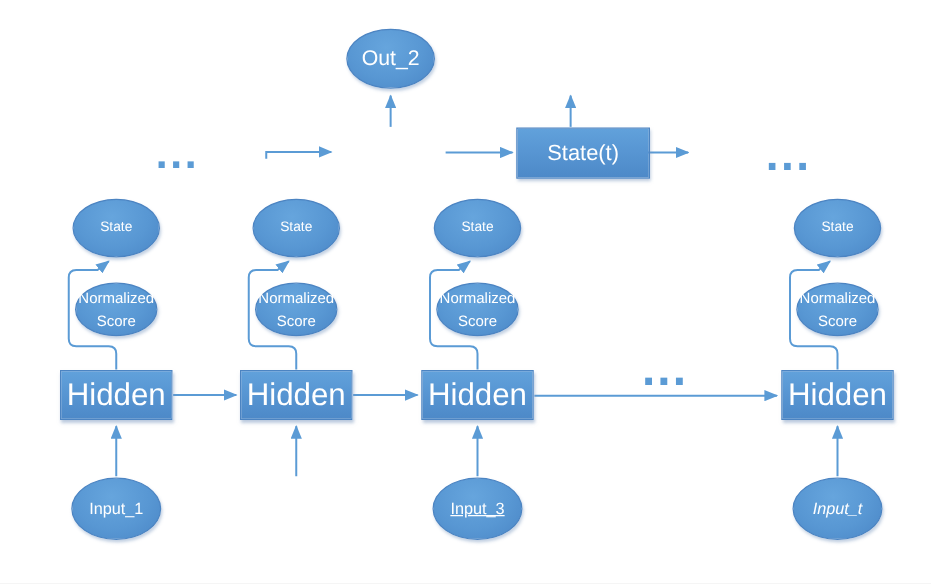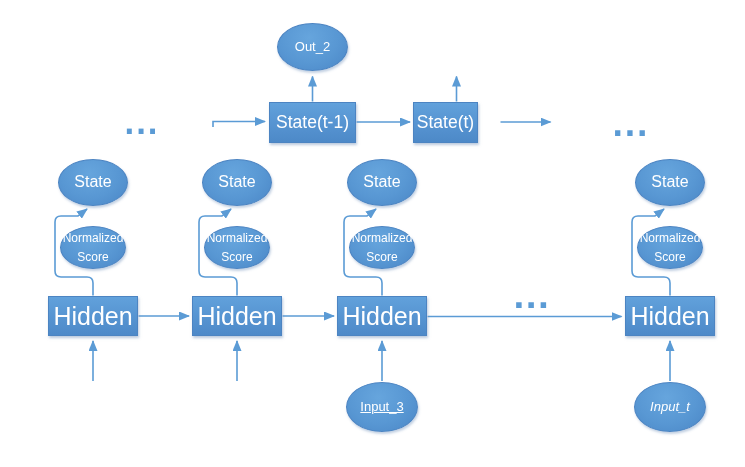--- a/index.html
+++ b/index.html
@@ -43,22 +43,22 @@
     box-shadow:1px 2px 2.5px rgba(120,150,190,.5);
   }
   .ellipse{
     border-radius:50%;
     background:radial-gradient(ellipse at 45% 30%,#66a5dd 0%,#5897d3 55%,#4a86c6 100%);
     border:1px solid var(--border);
     box-shadow:1px 2px 2.5px rgba(120,150,190,.45);
   }
   .fs-hidden{font-size:25px;}
   .fs-staterect{font-size:17.5px;}
-  .fs-state{font-size:16px;}
-  .fs-out{font-size:13px;justify-content:center;}
+  .fs-state{font-size:11px;}
+  .fs-out{font-size:17px;justify-content:center;}
   .fs-input{font-size:13px;}
   .fs-score{font-size:12px;line-height:1.55;}
 </style>
 </head>
 <body>
 
 <div class="canvas">
 
   <svg class="connectors" width="745" height="467" viewBox="0 0 745 467">
     <defs>
@@ -88,36 +88,36 @@
     <path class="connector" marker-end="url(#arrow)" d="M670,295.5 L670,283 Q670,277 664,277 L638,277 Q632,277 632,271 L632,222 Q632,216 638,216 L655,216 L664,209"></path>
 
     <text class="dots" x="124" y="134" font-size="28" letter-spacing="1">...</text>
     <text class="dots" x="612" y="136" font-size="30" letter-spacing="0.8">...</text>
     <text class="dots" x="513" y="308" font-size="31" letter-spacing="0.5">...</text>
   </svg>
 
   <div class="shape ellipse fs-out" style="left:277px;top:23px;width:71px;height:48px;">
     <span>Out_2</span>
   </div>
-  <div class="shape rect fs-staterect" style="left:269px;top:102px;width:87px;height:41px;">
-    <span>State(t-1)</span>
-  </div>
-  <div class="shape rect fs-staterect" style="left:413px;top:102px;width:65px;height:41px;text-align:right;">
+  <div class="shape rect fs-staterect" style="left:413px;top:102px;width:107px;height:41px;text-align:right;">
     <span>State(t)</span>
   </div>
 
   <div class="shape ellipse fs-state" style="left:58px;top:159px;width:70px;height:47px;">
     <span>State</span>
   </div>
   <div class="shape ellipse fs-score" style="left:60px;top:226px;width:66px;height:43px;">
     <div>Normalized</div>
     <div>Score</div>
   </div>
   <div class="shape rect fs-hidden" style="left:48px;top:296px;width:90px;height:40px;">
     <span>Hidden</span>
+  </div>
+  <div class="shape ellipse fs-input" style="left:57px;top:382px;width:72px;height:50px;">
+    <span>Input_1</span>
   </div>
 
   <div class="shape ellipse fs-state" style="left:202px;top:159px;width:70px;height:47px;">
     <span>State</span>
   </div>
   <div class="shape ellipse fs-score" style="left:204px;top:226px;width:66px;height:43px;">
     <div>Normalized</div>
     <div>Score</div>
   </div>
   <div class="shape rect fs-hidden" style="left:192px;top:296px;width:90px;height:40px;">

